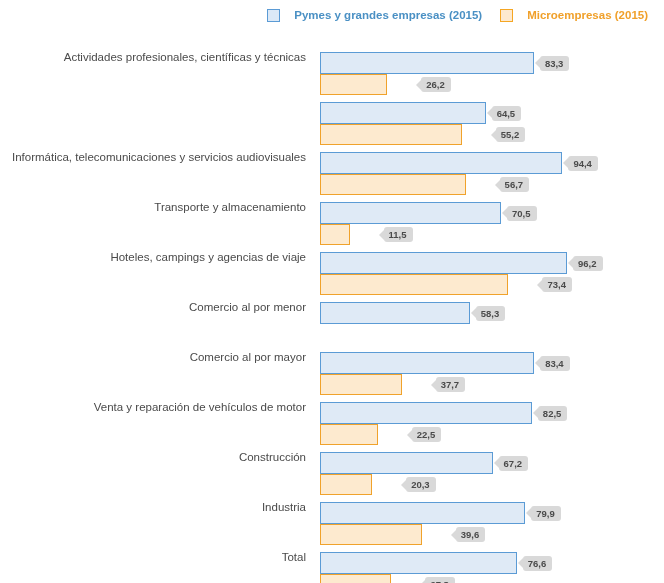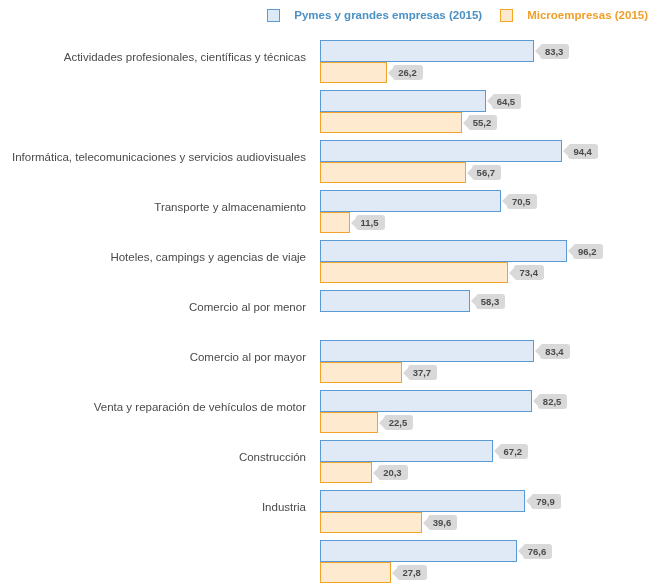--- a/index.html
+++ b/index.html
@@ -83,34 +83,34 @@
     justify-content: flex-end;
     font-size: 11.5px;
     color: #4a4a4a;
     line-height: 1.2;
     padding-right: 4px;
   }
 
   .bars {
     position: absolute;
     left: 320px;
-    top: 4px;
+    top: 16px;
     right: 0;
     height: 44px;
   }
 
   .bar-line {
     position: absolute;
     left: 0;
     height: 22px;
     display: flex;
     align-items: center;
   }
   .bar-line.top    { top: 0px; }
-  .bar-line.bottom { top: 22px; height: 21px; }
+  .bar-line.bottom { top: 22px; height: 21px; gap: 28px; }
 
   .bar {
     height: 100%;
     border-width: 1.4px;
     border-style: solid;
     flex: 0 0 auto;
   }
   .bar.blue {
     background: #dfeaf6;
     border-color: #5b9bd5;
@@ -283,20 +283,21 @@
           <div class="bar blue" title="Pymes y grandes empresas (2015): 79,9" style="width: 205.183px;"></div>
           <div class="value-tag">79,9</div>
         </div>
         <div class="bar-line bottom">
           <div class="bar orange" title="Microempresas (2015): 39,6" style="width: 101.693px;"></div>
           <div class="value-tag">39,6</div>
         </div>
       </div>
     </div>
     <div class="row-group" style="top: 506px;">
+      <div class="cat-label">Total</div>
       <div class="bars">
         <div class="bar-line top">
           <div class="bar blue" title="Pymes y grandes empresas (2015): 76,6" style="width: 196.709px;"></div>
           <div class="value-tag">76,6</div>
         </div>
         <div class="bar-line bottom">
           <div class="bar orange" title="Microempresas (2015): 27,8" style="width: 71.3904px;"></div>
           <div class="value-tag">27,8</div>
         </div>
       </div>

